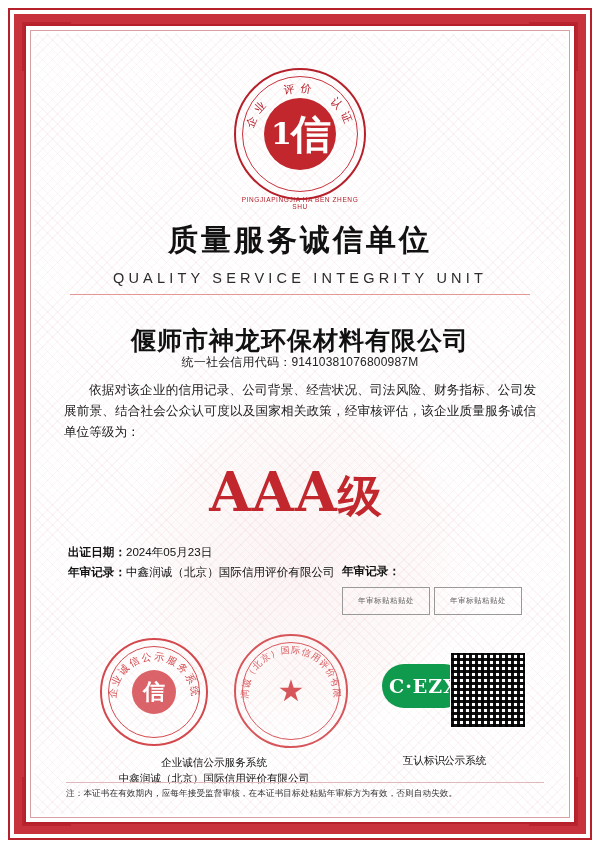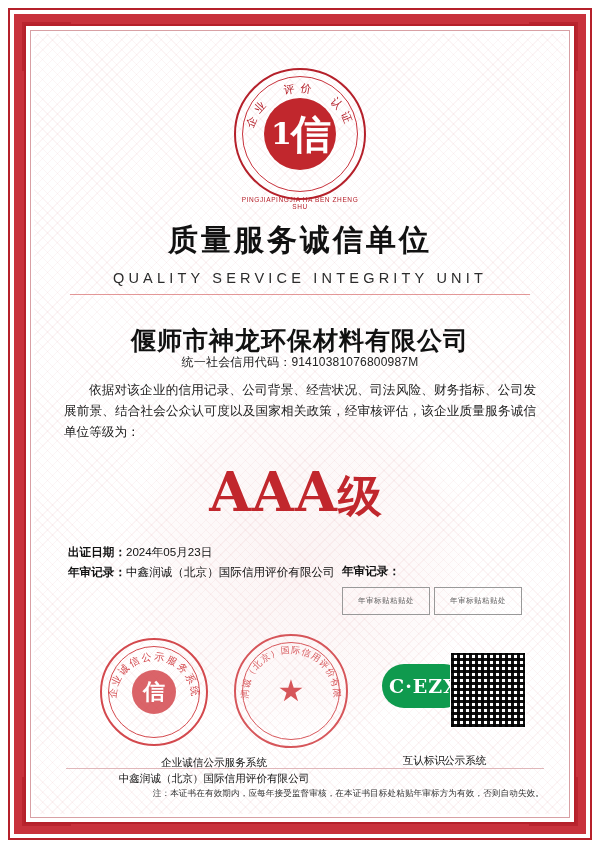--- a/index.html
+++ b/index.html
@@ -390,23 +390,23 @@
     font-size: 10.6px;
   }
 
   
   .footnote {
     position: absolute;
     left: 24px; right: 14px;
     bottom: 6px;
     font-size: 8.6px;
     color: #333;
-    text-align: right;
+    text-align: left;
     border-top: 1px solid #e0b7ba;
-    padding-top: 19px;
+    padding-top: 5px;
     letter-spacing: .1px;
   }
 
   
   .watermark {
     position: absolute;
     left: 50%; top: 340px;
     transform: translateX(-50%);
     width: 360px; height: 360px;
     border-radius: 50%;

